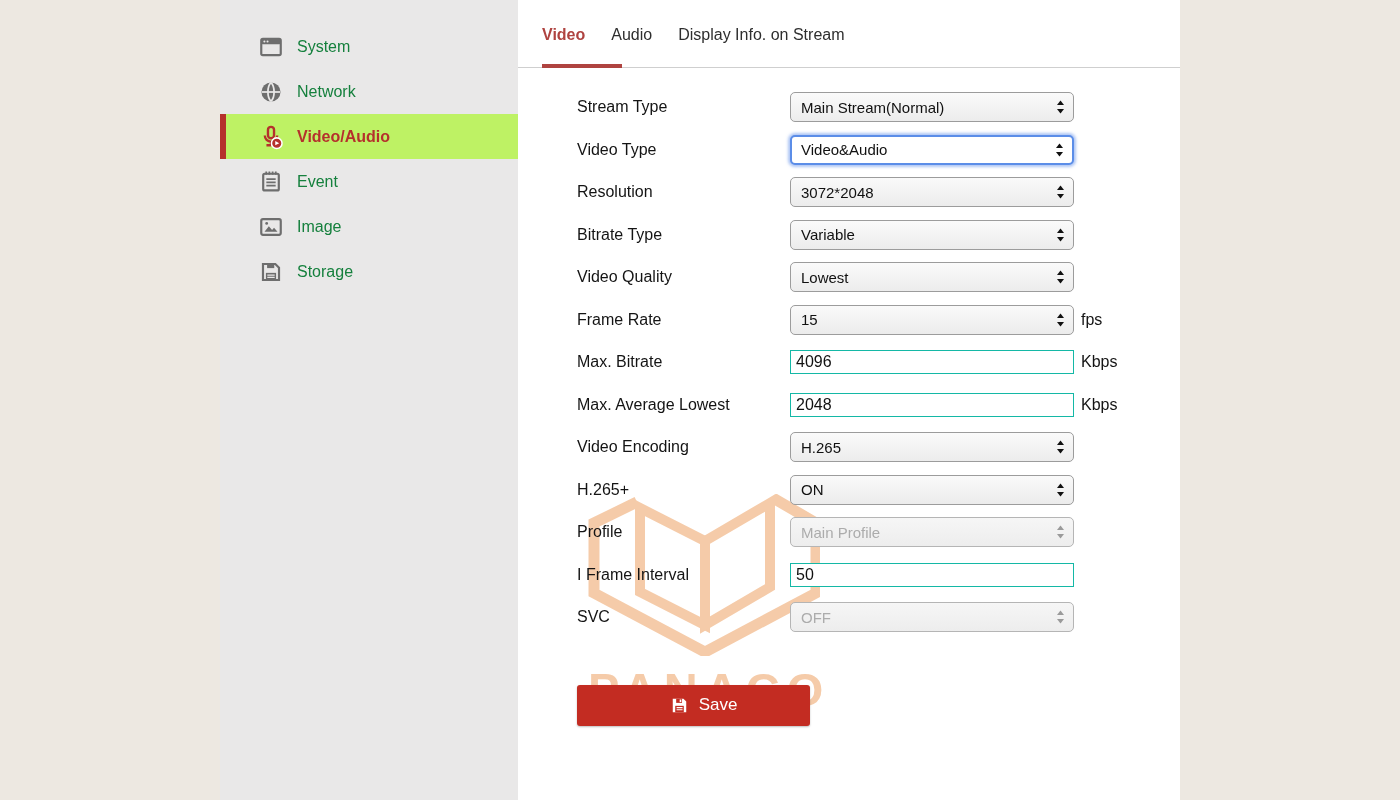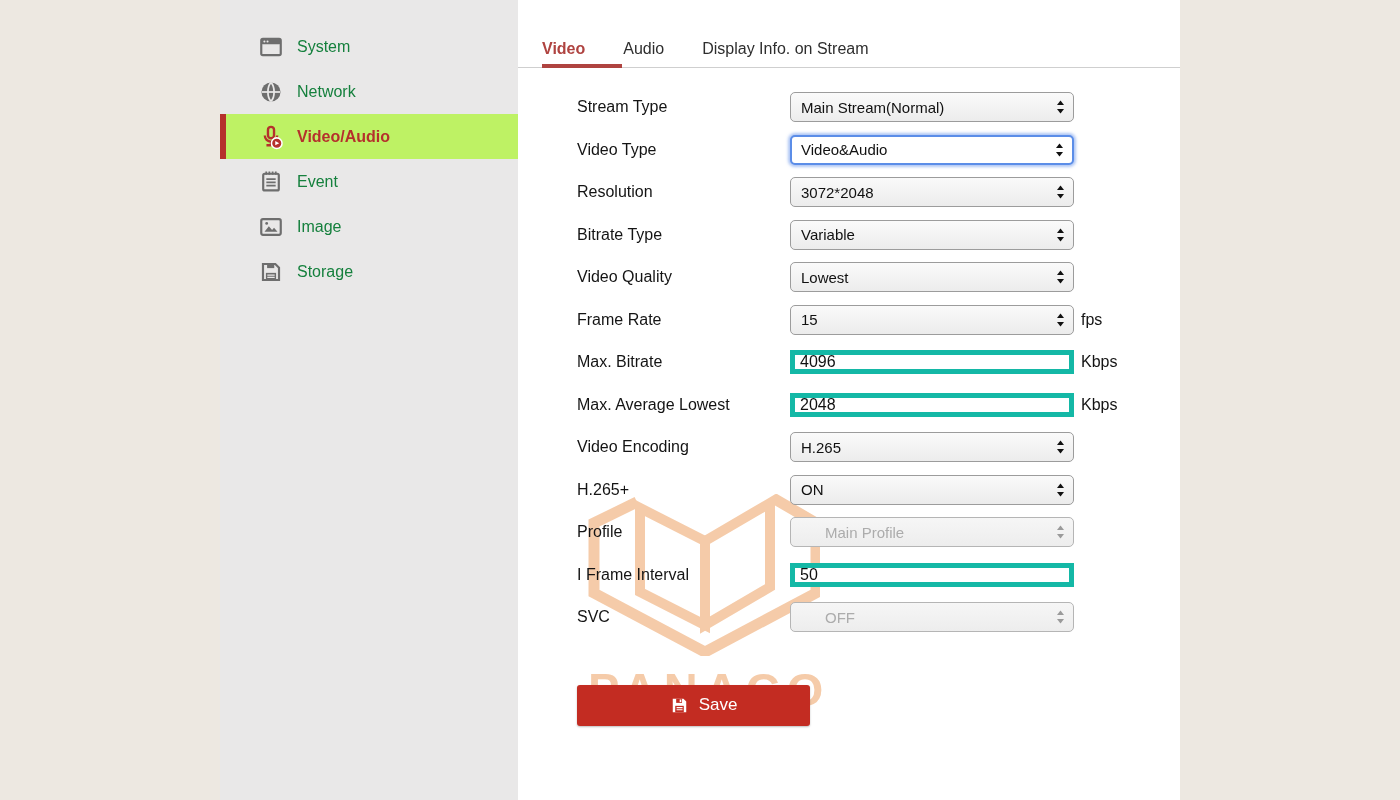--- a/index.html
+++ b/index.html
@@ -10,21 +10,21 @@
   
   .sidebar { width:298px; height:100%; background:#E9E8E8; padding-top:24px; }
   .side-item { height:45px; display:flex; align-items:center; padding-left:38px; cursor:pointer; }
   .side-item .icn { width:26px; height:26px; margin-right:13px; flex:0 0 26px; }
   .side-item .lbl { font-size:16px; color:#15803d; }
   .side-item.active { background:#bef264; border-left:6px solid #B5312C; padding-left:32px; }
   .side-item.active .lbl { color:#B5312C; font-weight:bold; }
 
   
   .content { position:relative; flex:1; background:#ffffff; }
-  .tabs { position:absolute; left:0; top:0; right:0; height:58px; display:flex; align-items:flex-end; padding:26px 0 0 24px; gap:38px; }
+  .tabs { position:absolute; left:0; top:0; right:0; height:58px; display:flex; align-items:flex-start; padding:26px 0 0 24px; gap:26px; }
   .tab { font-size:16px; color:#2E2E2E; cursor:pointer; white-space:nowrap; }
   .tab.active { color:#AF4340; font-weight:bold; }
   .divider { position:absolute; left:0; right:0; top:67px; height:1px; background:#CFCFCF; }
   .tab-underline { position:absolute; left:24px; top:64px; width:80px; height:4px; background:#AF4340; z-index:2; }
 
   
   .watermark { position:absolute; left:67px; top:494px; z-index:0; opacity:.9; }
   .wm-text { margin-top:2px; margin-left:3px; font-size:47px; font-weight:bold; letter-spacing:7px; color:#F4C6A0; }
 
   
@@ -32,22 +32,22 @@
   .row { height:42.5px; display:flex; align-items:center; }
   .row .flabel { width:213px; font-size:16px; color:#141414; }
   .ctl { width:284px; }
   .sel { position:relative; width:284px; height:30px; border:1px solid #9C9C9C; border-radius:5px;
          background:linear-gradient(180deg,#FAFAFA,#ECECEC); display:flex; align-items:center;
          padding:0 24px 0 10px; cursor:pointer; }
   .sel .val { font-size:15px; color:#111; flex:1; overflow:hidden; white-space:nowrap; }
   .sel .arr { position:absolute; right:8px; top:50%; transform:translateY(-50%); display:flex; }
   .sel.focused { border:2px solid #5B8DE8; background:#ffffff; box-shadow:0 0 3px 2px rgba(105,150,235,.55); padding:0 23px 0 9px; }
   .sel.disabled { cursor:default; border-color:#B5B5B5; background:linear-gradient(180deg,#F6F6F6,#EDEDED); }
-  .sel.disabled .val { color:#ACACAC;margin-left:24px; }
-  .txt { width:284px; height:24px; border:5px solid #14b8a6; border-radius:0; font-family:"Liberation Sans",sans-serif;
+  .sel.disabled .val { color:#ACACAC; }
+  .txt { width:284px; height:24px; border:1px solid #14b8a6; border-radius:0; font-family:"Liberation Sans",sans-serif;
          font-size:16px; color:#111; padding:0 5px; background:#fff; }
   .unit { margin-left:7px; font-size:16px; color:#141414; }
 
   
   .save-btn { margin-top:46px; width:233px; height:41px; background:#C32C22; border:none; border-radius:3px;
               color:#fff; font-size:17px; font-family:"Liberation Sans",sans-serif; display:flex; align-items:center;
               justify-content:center; gap:10px; cursor:pointer; box-shadow:0 1px 2px rgba(0,0,0,.25);padding-left:20px; }
 </style>
 </head>
 <body>

